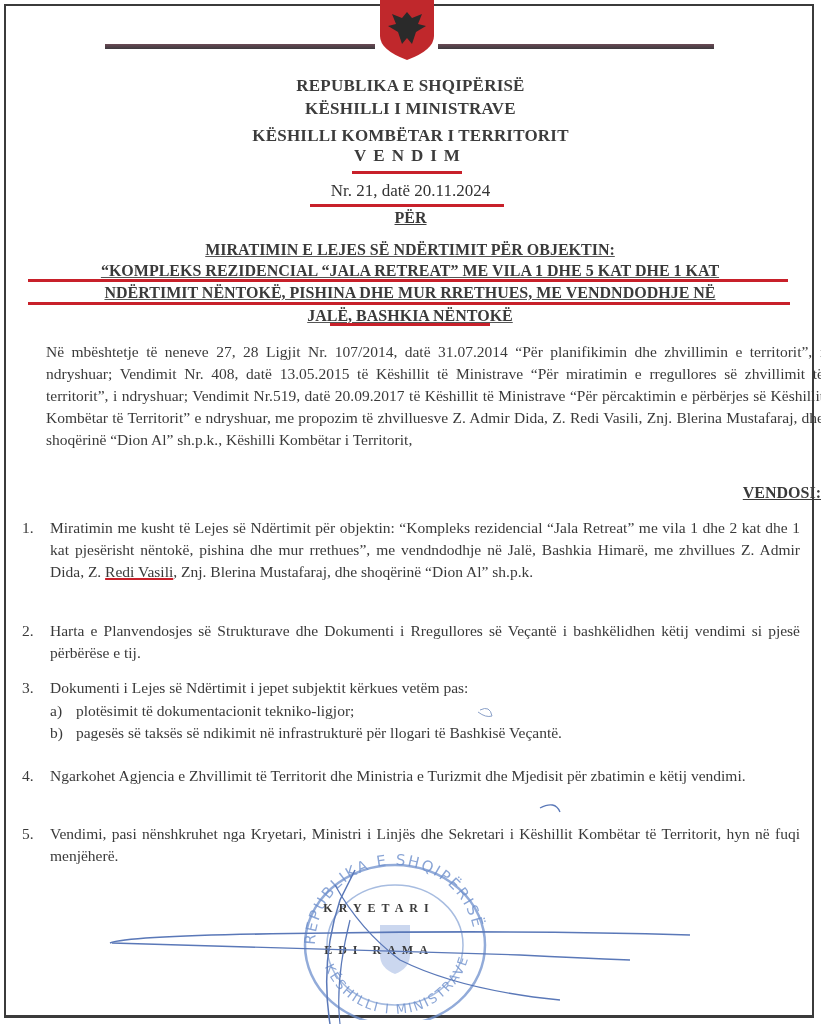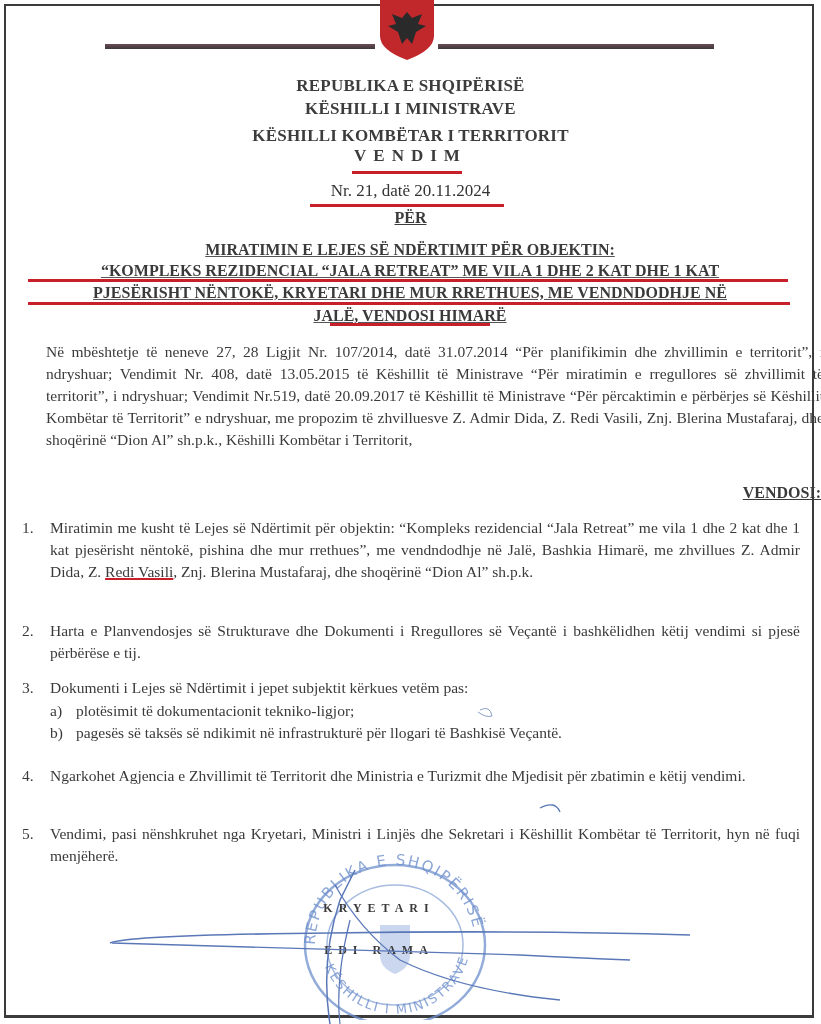--- a/index.html
+++ b/index.html
@@ -54,25 +54,25 @@
 
 <div class="vendim">VENDIM</div>
 <div class="redline" style="left:352px; top:171px; width:110px;"></div>
 
 <div class="nr">Nr.  21, datë 20.11.2024</div>
 <div class="redline" style="left:310px; top:204px; width:194px;"></div>
 
 <div class="per">PËR</div>
 
 <div class="title" style="top:239px">MIRATIMIN E LEJES SË NDËRTIMIT PËR OBJEKTIN:</div>
-<div class="title" style="top:260px">“KOMPLEKS REZIDENCIAL “JALA RETREAT” ME VILA 1 DHE 2 KAT DHE 1 KAT</div>
+<div class="title" style="top:260px">“KOMPLEKS REZIDENCIAL “JALA RETREAT” ME VILA 1 DHE 5 KAT DHE 1 KAT</div>
 <div class="redline" style="left:28px; top:279px; width:760px;"></div>
-<div class="title" style="top:282px">PJESËRISHT NËNTOKË, KRYETARI DHE MUR RRETHUES, ME VENDNDODHJE NË</div>
+<div class="title" style="top:282px">NDËRTIMIT NËNTOKË, PISHINA DHE MUR RRETHUES, ME VENDNDODHJE NË</div>
 <div class="redline" style="left:28px; top:302px; width:762px;"></div>
-<div class="title" style="top:305px">JALË, VENDOSI HIMARË</div>
+<div class="title" style="top:305px">JALË, BASHKIA NËNTOKË</div>
 <div class="redline" style="left:330px; top:323px; width:160px;"></div>
 
 <div class="para" style="top:341px">Në mbështetje të neneve 27, 28 Ligjit Nr. 107/2014, datë 31.07.2014 “Për planifikimin dhe zhvillimin e territorit”, i ndryshuar; Vendimit Nr. 408, datë 13.05.2015 të Këshillit të Ministrave “Për miratimin e rregullores së zhvillimit të territorit”, i ndryshuar; Vendimit Nr.519, datë 20.09.2017 të Këshillit të Ministrave “Për përcaktimin e përbërjes së Këshillit Kombëtar të Territorit” e ndryshuar, me propozim të zhvilluesve  Z. Admir Dida, Z. Redi Vasili, Znj. Blerina Mustafaraj, dhe shoqërinë “Dion Al” sh.p.k., Këshilli Kombëtar i Territorit,</div>
 
 <div class="vendosi">VENDOSI:</div>
 
 <div class="item" style="top:517px">
   <span class="num">1.</span>
   <span class="txt"><span>Miratimin me kusht të Lejes së Ndërtimit për objektin: “Kompleks rezidencial “Jala Retreat” me vila 1 dhe 2 kat dhe 1 kat pjesërisht nëntokë, pishina dhe mur rrethues”, me vendndodhje në Jalë, Bashkia Himarë, me zhvillues Z. Admir Dida, Z. </span><span class="u-red">Redi Vasili</span><span>, Znj. Blerina Mustafaraj, dhe shoqërinë “Dion Al” sh.p.k.</span></span>
 </div>

